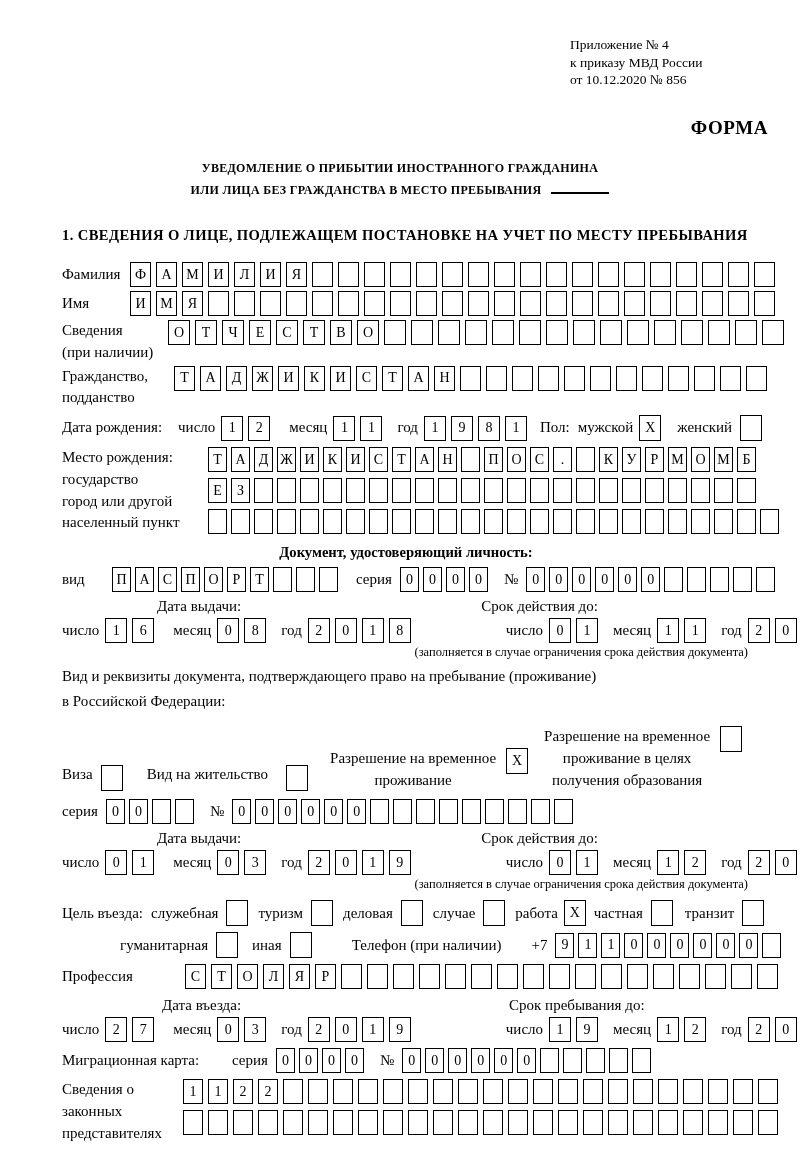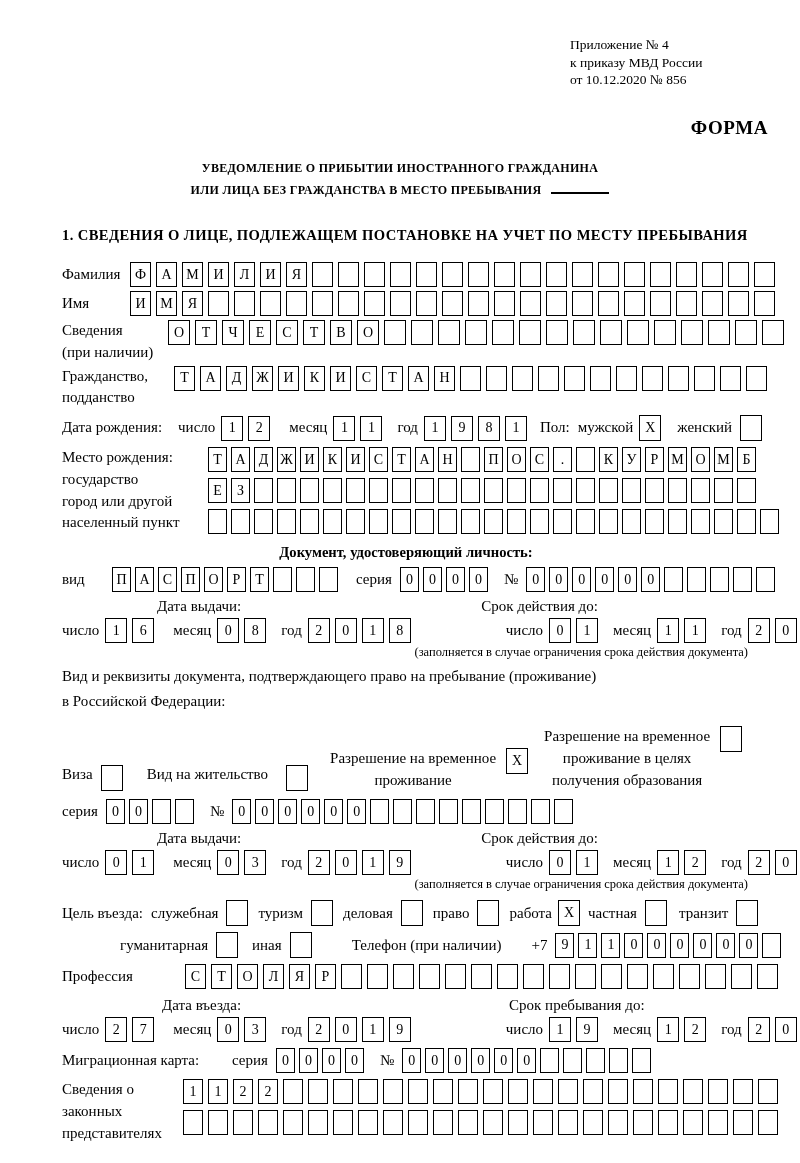--- a/index.html
+++ b/index.html
@@ -497,21 +497,21 @@
           <span class="cell"></span>
         </span>
       <span class="lbl ml10 mr8">туризм</span>
       <span class="cells cbx">
           <span class="cell"></span>
         </span>
       <span class="lbl ml10 mr8">деловая</span>
       <span class="cells cbx">
           <span class="cell"></span>
         </span>
-      <span class="lbl ml10 mr8">право</span>
+      <span class="lbl ml10 mr8">случае</span>
       <span class="cells cbx">
           <span class="cell"></span>
         </span>
       <span class="lbl ml10 mr6">работа</span>
       <span class="cells cbx">
           <span class="cell">X</span>
         </span>
       <span class="lbl ml8 mr8">частная</span>
       <span class="cells cbx">
           <span class="cell"></span>

